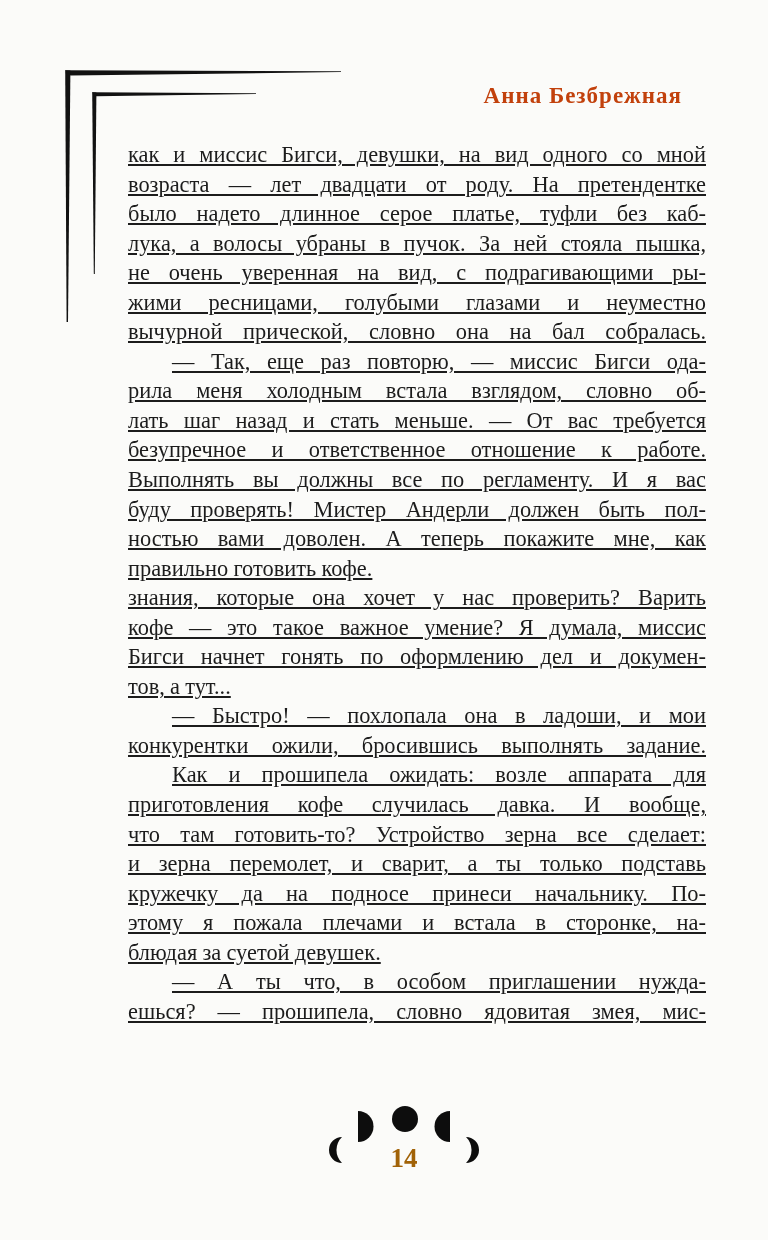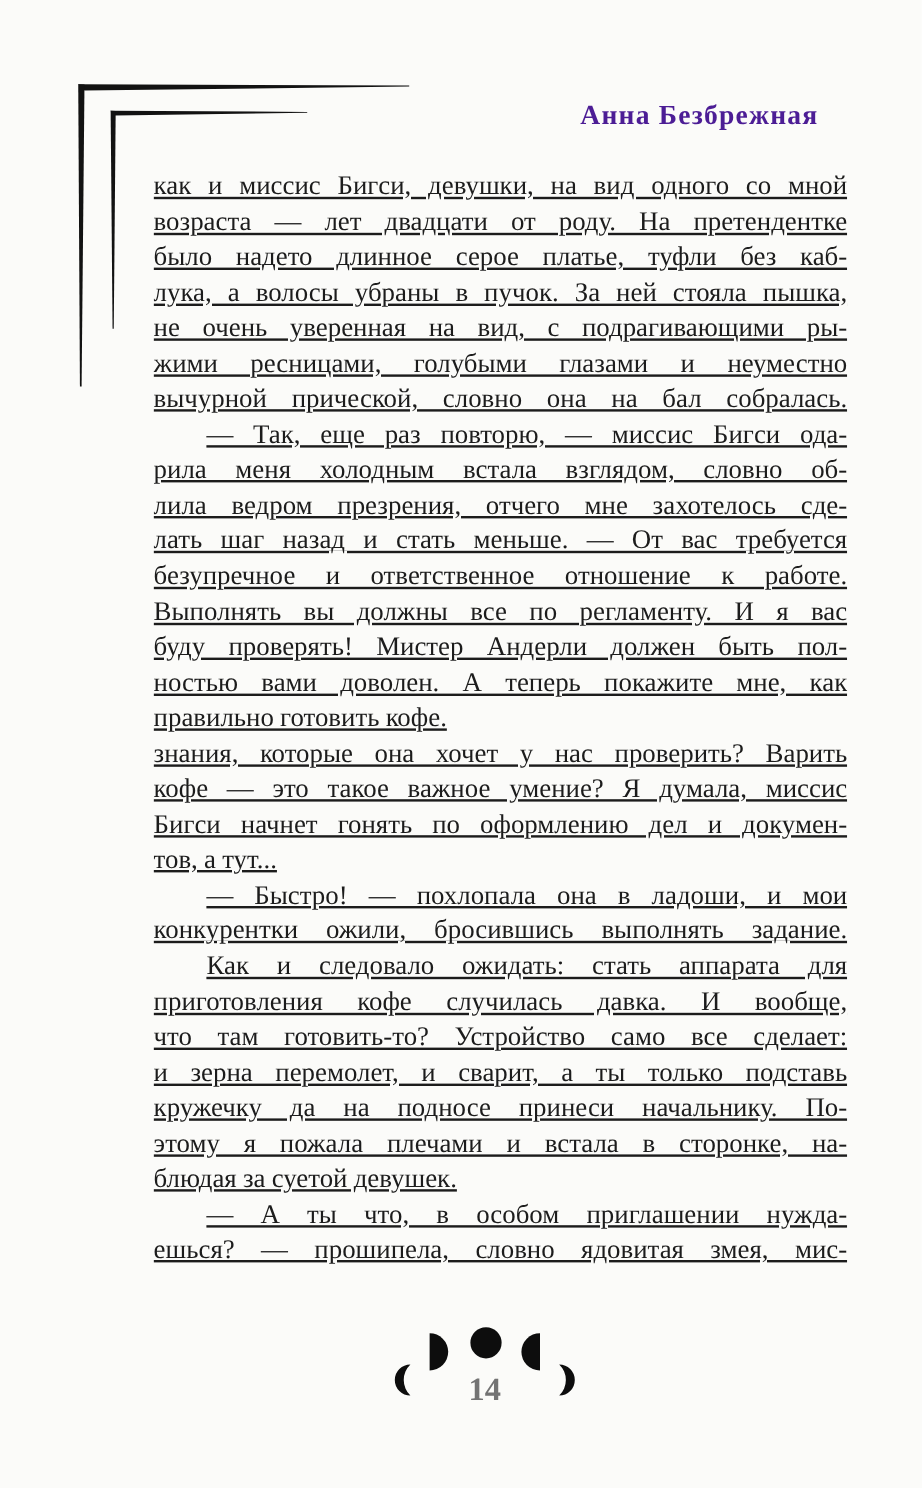--- a/index.html
+++ b/index.html
@@ -20,21 +20,21 @@
     position: absolute;
     left: 128px;
     top: 83px;
     width: 578px;
     text-align: right;
     padding-right: 24px;
     box-sizing: border-box;
     font-size: 23px;
     font-weight: bold;
     letter-spacing: 1px;
-    color: #4c1d95;
+    color: #c2410c;
   }
   .body-text {
     position: absolute;
     left: 128px;
     top: 140px;
     width: 578px;
   }
   .line {
     height: 29.56px;
     line-height: 29.56px;
@@ -56,21 +56,21 @@
   }
   .moons { position: absolute; left: 0; top: 0; }
   .page-number {
     position: absolute;
     left: 0;
     top: 39px;
     width: 152px;
     text-align: center;
     font-size: 27px;
     font-weight: bold;
-    color: #737373;
+    color: #a16207;
   }
 </style>
 </head>
 <body>
 
 <div class="page">
 
   <svg class="corner-flourish" width="350" height="335" viewBox="0 0 350 335" xmlns="http://www.w3.org/2000/svg">
     <polygon points="65,70.2 341,71.3 341,72.1 70.5,75.4" fill="#121212"></polygon>
     <polygon points="65.2,70.2 70.4,70.4 68,322 66.6,322" fill="#121212"></polygon>
@@ -83,36 +83,35 @@
   <div class="body-text">
     <div class="line">как и миссис Бигси, девушки, на вид одного со мной</div>
     <div class="line">возраста — лет двадцати от роду. На претендентке</div>
     <div class="line">было надето длинное серое платье, туфли без каб-</div>
     <div class="line">лука, а волосы убраны в пучок. За ней стояла пышка,</div>
     <div class="line">не очень уверенная на вид, с подрагивающими ры-</div>
     <div class="line">жими ресницами, голубыми глазами и неуместно</div>
     <div class="line">вычурной прической, словно она на бал собралась.</div>
     <div class="line in">— Так, еще раз повторю, — миссис Бигси ода-</div>
     <div class="line">рила меня холодным встала взглядом, словно об-</div>
-    <div class="line">лила ведром презрения, отчего мне захотелось сде-</div>
     <div class="line">лать шаг назад и стать меньше. — От вас требуется</div>
     <div class="line">безупречное и ответственное отношение к работе.</div>
     <div class="line">Выполнять вы должны все по регламенту. И я вас</div>
     <div class="line">буду проверять! Мистер Андерли должен быть пол-</div>
     <div class="line">ностью вами доволен. А теперь покажите мне, как</div>
     <div class="line last">правильно готовить кофе.</div>
     <div class="line">знания, которые она хочет у нас проверить? Варить</div>
     <div class="line">кофе — это такое важное умение? Я думала, миссис</div>
     <div class="line">Бигси начнет гонять по оформлению дел и докумен-</div>
     <div class="line last">тов, а тут...</div>
     <div class="line in">— Быстро! — похлопала она в ладоши, и мои</div>
     <div class="line">конкурентки ожили, бросившись выполнять задание.</div>
-    <div class="line in">Как и следовало ожидать: стать аппарата для</div>
+    <div class="line in">Как и прошипела ожидать: возле аппарата для</div>
     <div class="line">приготовления кофе случилась давка. И вообще,</div>
-    <div class="line">что там готовить-то? Устройство само все сделает:</div>
+    <div class="line">что там готовить-то? Устройство зерна все сделает:</div>
     <div class="line">и зерна перемолет, и сварит, а ты только подставь</div>
     <div class="line">кружечку да на подносе принеси начальнику. По-</div>
     <div class="line">этому я пожала плечами и встала в сторонке, на-</div>
     <div class="line last">блюдая за суетой девушек.</div>
     <div class="line in">— А ты что, в особом приглашении нужда-</div>
     <div class="line">ешься? — прошипела, словно ядовитая змея, мис-</div>
   </div>
 
   <div class="page-footer">
     <svg class="moons" width="152" height="62" viewBox="0 0 152 62" xmlns="http://www.w3.org/2000/svg">

